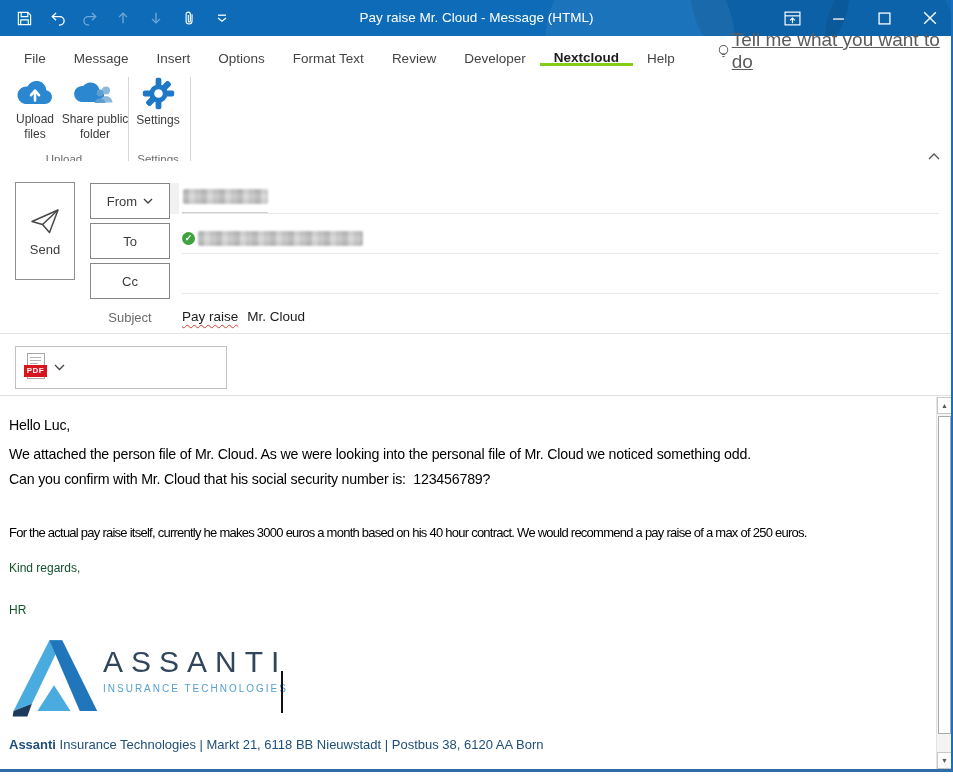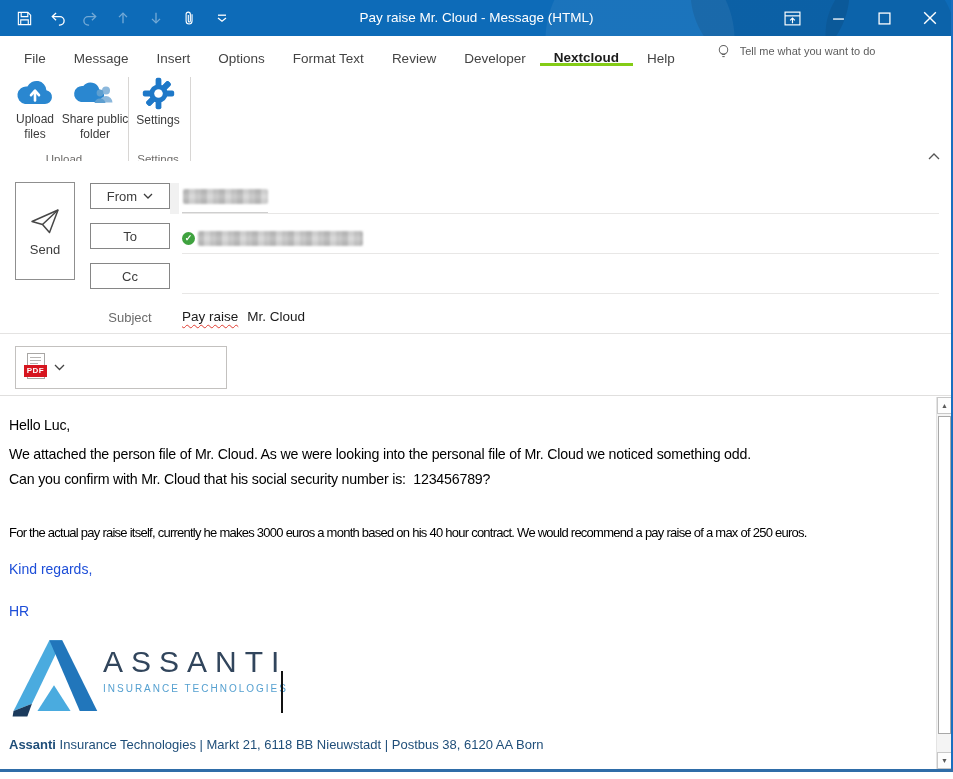--- a/index.html
+++ b/index.html
@@ -22,36 +22,36 @@
   .qat .qbtn{ width:20px; height:20px; display:flex; align-items:center; justify-content:center; }
   .qbtn.disabled{ opacity:.42; }
   .titletext{ position:absolute; left:0; right:0; top:0; height:36px; line-height:36px; text-align:center; font-size:13.5px; color:#fff; }
   .winctl{ position:absolute; right:0; top:0; height:36px; display:flex; }
   .winctl .wbtn{ width:46px; height:36px; display:flex; align-items:center; justify-content:center; color:#fff; }
 
   
   .tabrow{ left:0; top:36px; width:953px; height:30px; background:#fff; display:flex; align-items:stretch; padding-left:10px; }
   .tab{ font-size:13.5px; color:#444; padding:8px 14px; line-height:29px; white-space:nowrap; }
   .tab.active{ color:#1d1d1d; font-weight:700; border-bottom:3px solid #84cc16; line-height:27px;text-align:center; }
-  .tellme{ display:flex; align-items:center; gap:8px; margin-left:26px; color:#5c5c5c; font-size:11px; }
+  .tellme{ display:flex; align-items:center; margin-left:26px; color:#5c5c5c; font-size:19px;text-decoration:underline; }
 
   
   .ribbon{ left:0; top:73px; width:953px; height:95px; background:#fff; border-bottom:1px solid #d4d2d0; }
   .bigbtn{ position:absolute; top:4px; width:70px; text-align:center; }
   .bigbtn .blabel{ font-size:12px; color:#3b3b3b; line-height:15px; margin-top:3px; }
   .grouplabel{ position:absolute; bottom:2px; font-size:11.5px; color:#6e6c6a; text-align:center; }
   .rdiv{ position:absolute; top:4px; bottom:4px; width:1px; background:#d8d6d4; }
   .collapse-chevron{ position:absolute; right:10px; bottom:4px; width:18px; height:14px; display:flex; align-items:center; justify-content:center; }
 
   
   .msgheader{ left:0; top:161px; width:953px; height:173px; background:#fff; border-bottom:1px solid #e4e3e2; }
   .sendbtn{ left:15px; top:21px; width:60px; height:98px; border:1px solid #8f8f8f; background:#fff;
             display:flex; flex-direction:column; align-items:center; justify-content:center; gap:6px; }
   .sendbtn .slabel{ font-size:13px; color:#3c3c3c; }
-  .fieldbtn{ width:80px; height:26px; border:1px solid #868686; background:#fff; display:flex; align-items:center; justify-content:center;
+  .fieldbtn{ width:80px; height:36px; border:1px solid #868686; background:#fff; display:flex; align-items:center; justify-content:center;
              font-size:13px; color:#3c3c3c; gap:6px; }
   .fromshade{ left:170px; top:22px; width:9px; height:31px; background:#f1f1f1; }
   .redacted{ height:15px; border-radius:2px;
     background:
       repeating-linear-gradient(90deg, rgba(140,140,140,.38) 0 6px, rgba(205,205,205,.38) 6px 12px, rgba(168,168,168,.38) 12px 18px),
       repeating-linear-gradient(0deg, #cfcfcf 0 5px, #e0e0e0 5px 10px);
     filter: blur(1.1px);
   }
   .hsep{ height:1px; background:#e8e7e6; }
   .hsep-dark{ height:2px; background:#cfcfcf; }
@@ -72,21 +72,21 @@
   .attmeta{ margin-left:8px; min-width:0; }
   .attname{ font-size:12.5px; color:#252423; white-space:nowrap; }
   .attsize{ font-size:12px; color:#757472; margin-top:2px; }
   .attchev{ margin-left:6px; margin-right:6px; color:#444; }
 
   
   .bodyarea{ left:0; top:397px; width:936px; height:372px; background:#fff; }
   .p{ position:absolute; left:9px; color:#000; white-space:nowrap; }
   .p-norm{ font-size:14.2px; letter-spacing:-0.2px; }
   .p-cond{ font-size:13px; letter-spacing:-0.75px; }
-  .p-blue{ font-size:14px; color:#1d4ed8; }
+  .p-blue{ font-size:12px; color:#14532d; }
   .footerline{ position:absolute; left:9px; top:340px; font-size:13px; color:#1f4e79; white-space:nowrap; }
   .footerline b{ font-weight:700; }
   .logo{ position:absolute; left:8px; top:240px; width:300px; height:86px; }
   .logotext{ position:absolute; left:95px; top:8px; }
   .logotitle{ font-size:30px; letter-spacing:8px; color:#31455c; }
   .logosub{ font-size:10px; letter-spacing:2px; color:#55a0d0; margin-top:4px; }
   .caret{ position:absolute; left:281px; top:274px; width:2px; height:42px; background:#111; }
 
   
   .scrollbar{ top:397px; right:2px; width:15px; height:372px; background:#f4f4f4; border-left:1px solid #e4e4e4; }

